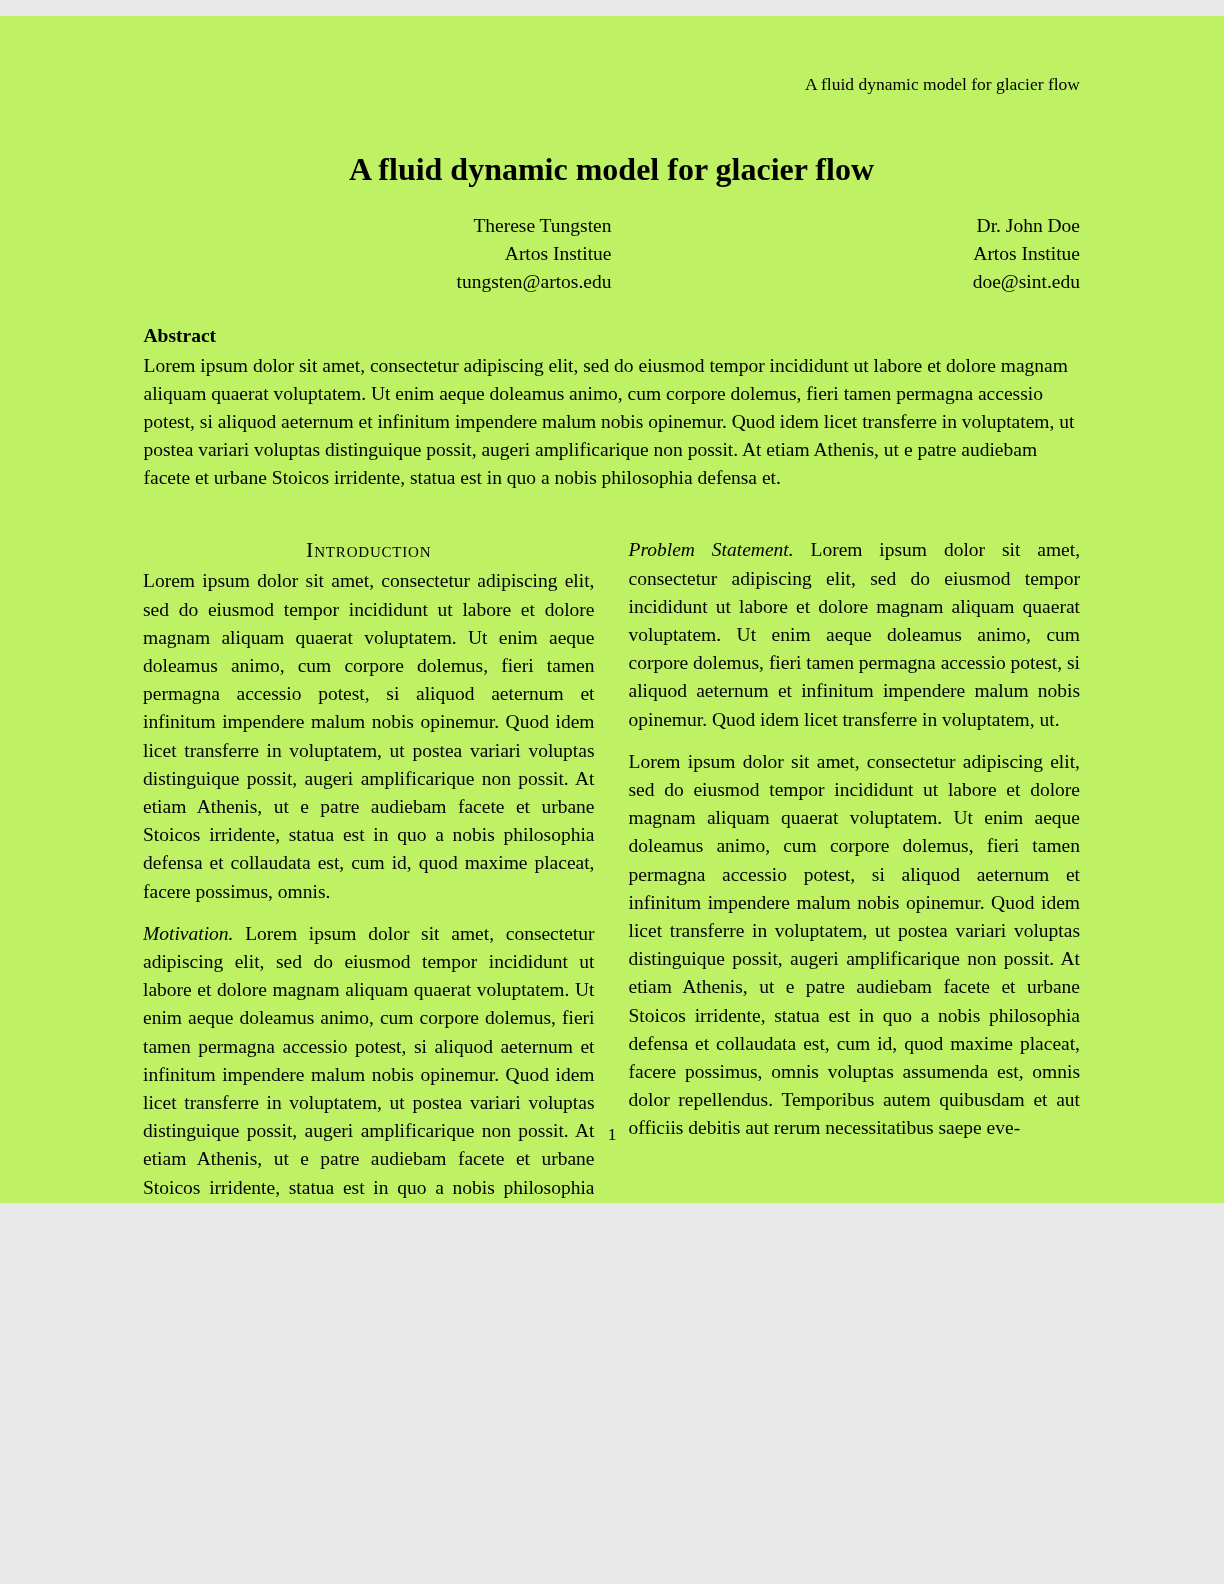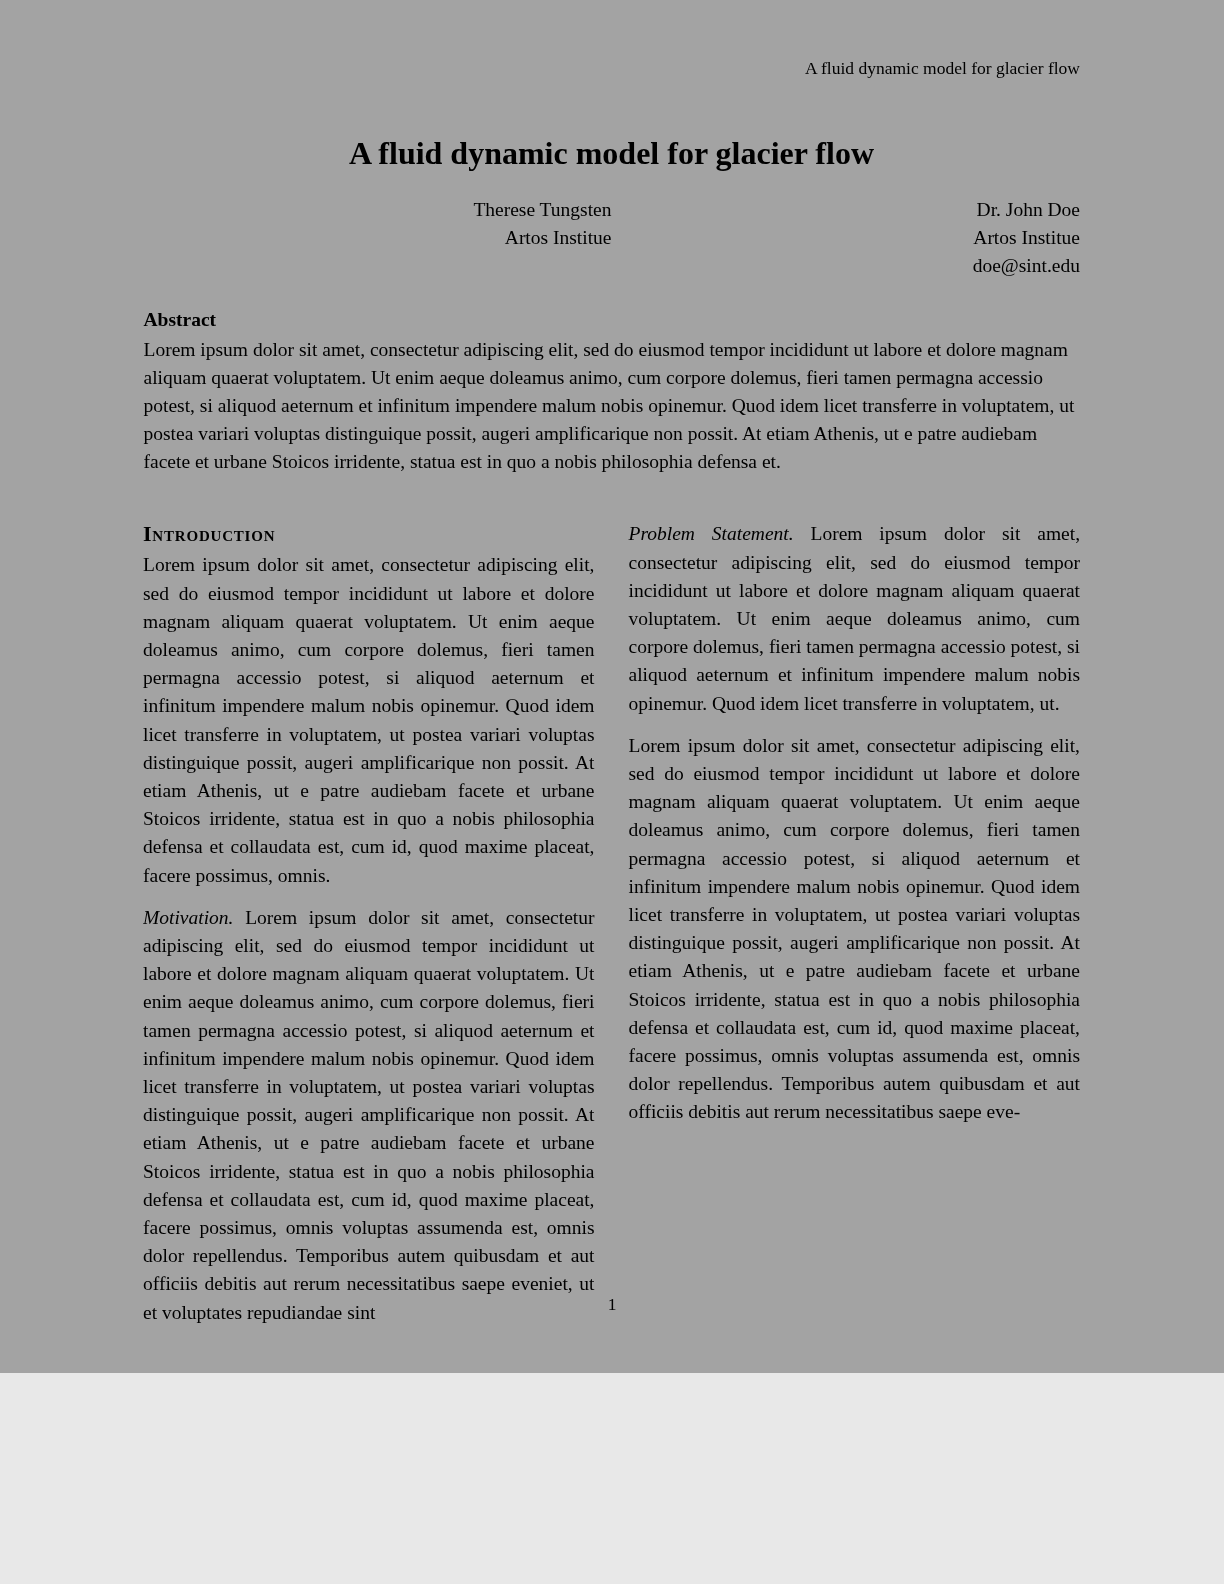--- a/index.html
+++ b/index.html
@@ -1,22 +1,22 @@
 <!DOCTYPE html>
 <html lang="en"><head>
 <meta charset="utf-8">
 <style>
   * { margin: 0; padding: 0; box-sizing: border-box; }
   html, body { background: #e8e8e8; }
   .page {
     position: relative;
     width: 1224px;
-    height: 1373px;
-    margin: 0 auto;
-    background: #a3a3a3;
+    height: 1187px;
+    margin: 16px auto;
+    background: #bef264;
     color: #000000;
     font-family: "Liberation Serif", "DejaVu Serif", serif;
     overflow: hidden;
   }
   .running-header {
     position: absolute;
     top: 58px;
     right: 144px;
     font-size: 17.5px;
     line-height: 20px;
@@ -61,21 +61,22 @@
   .col {
     flex: 1;
     min-width: 0;
     text-align: justify;
     font-size: 19.5px;
     line-height: 28.2px;
     hyphens: auto;
     -webkit-hyphens: auto;
   }
   .section-heading {
-    font-weight: bold;
+    text-align: center;
+    font-weight: normal;
     font-variant: small-caps;
     font-size: 22px;
     line-height: 28px;
     letter-spacing: 0.8px;
     margin: 0 0 3px 0;
   }
   .section-heading.spaced { margin-top: 26px; }
   .col p { margin: 0 0 14px 0; }
   .col p:last-child { margin-bottom: 0; }
   .lead-in { font-style: italic; }
@@ -94,20 +95,21 @@
 <div class="page">
 
   <div class="running-header">A fluid dynamic model for glacier flow</div>
 
   <h1 class="title">A fluid dynamic model for glacier flow</h1>
 
   <div class="authors">
     <div class="author">
       <div>Therese Tungsten</div>
       <div>Artos Institue</div>
+      <div>tungsten@artos.edu</div>
     </div>
     <div class="author">
       <div>Dr. John Doe</div>
       <div>Artos Institue</div>
       <div>doe@sint.edu</div>
     </div>
   </div>
 
   <div class="abstract">
     <div class="abstract-heading">Abstract</div>

